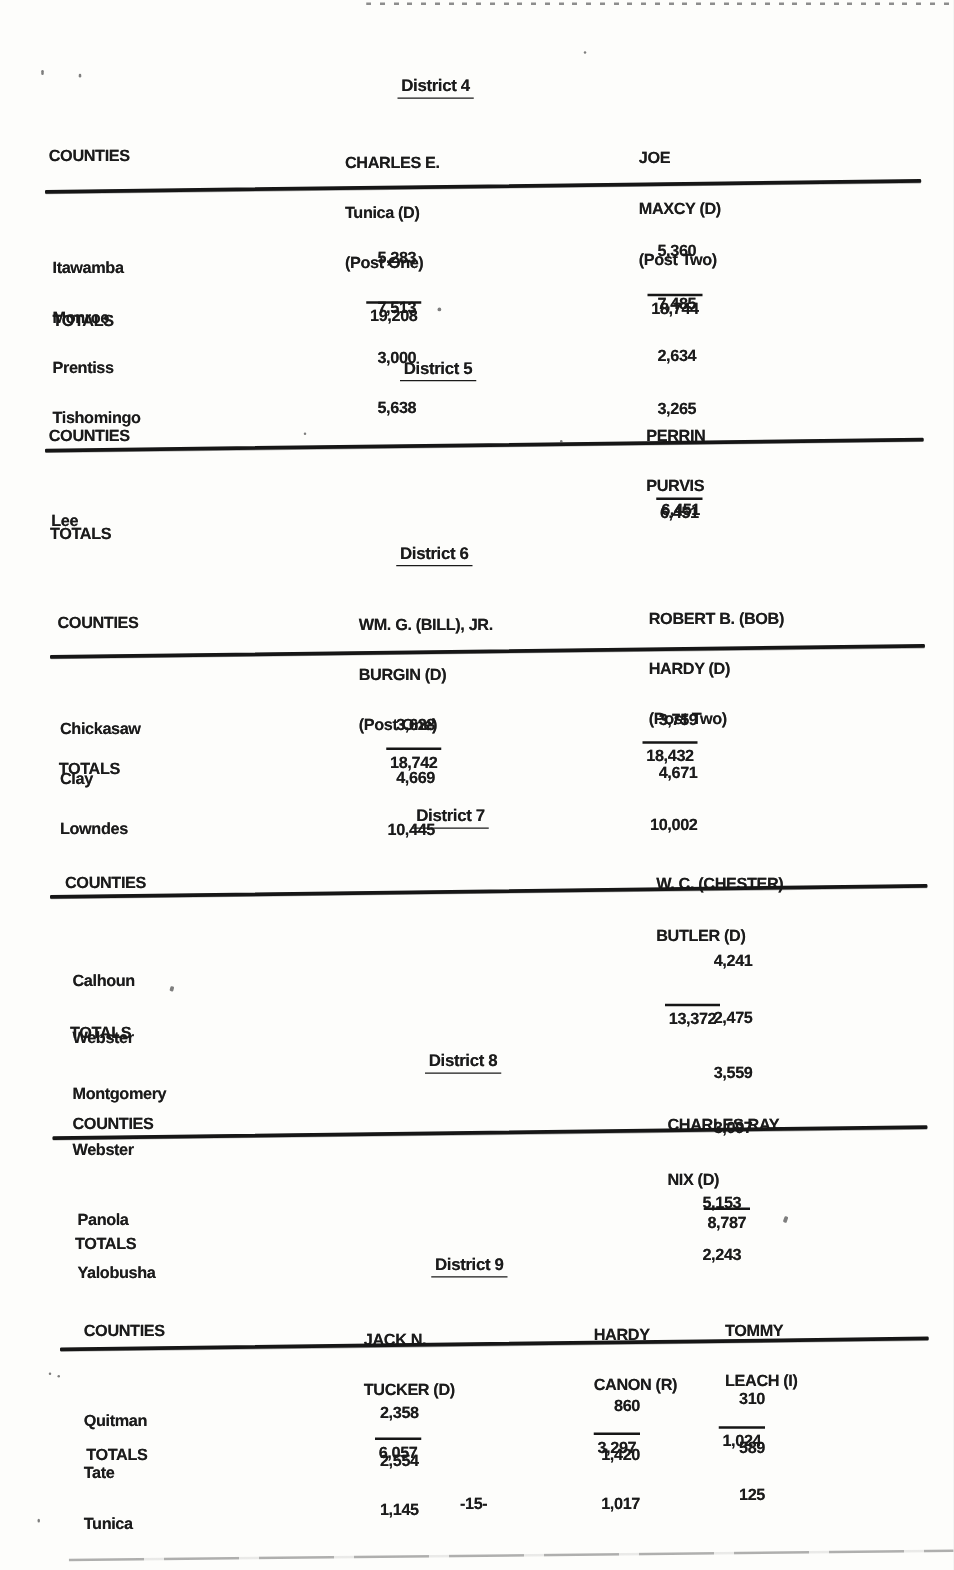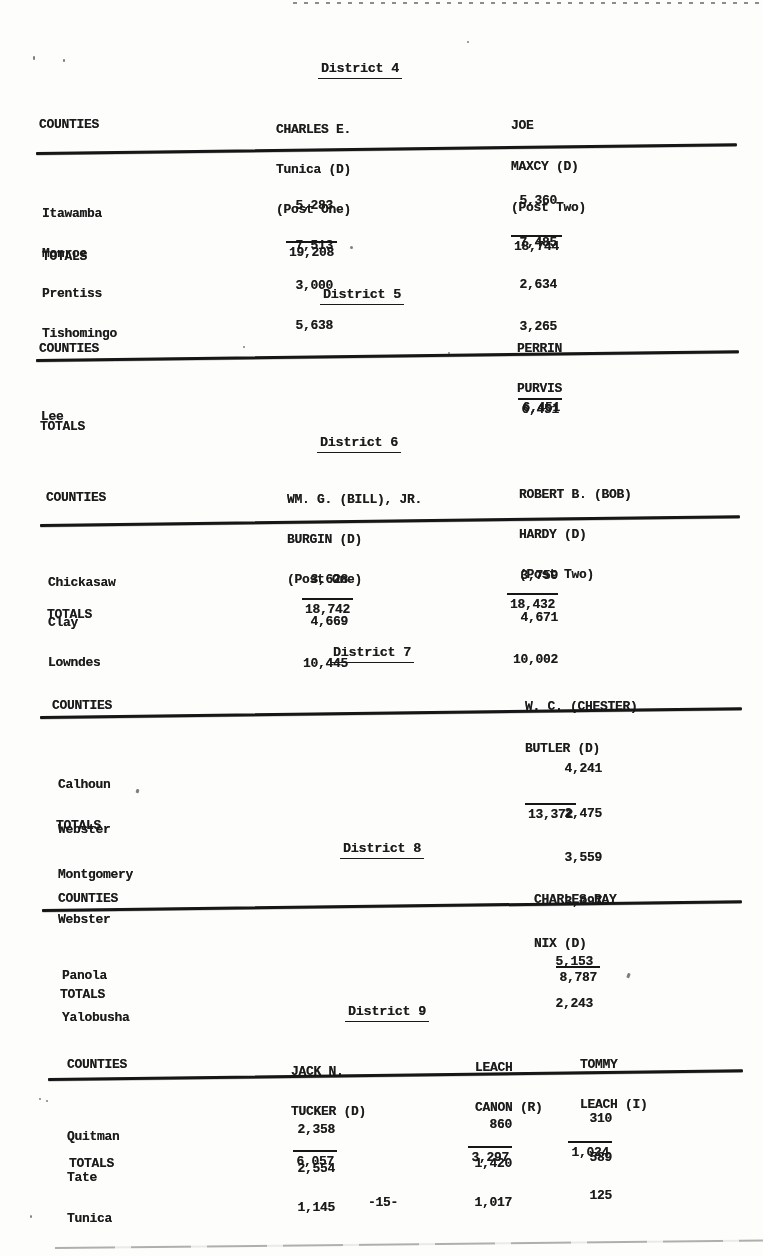--- a/index.html
+++ b/index.html
@@ -1,19 +1,19 @@
 <!DOCTYPE html>
 <html><head>
 <meta charset="utf-8">
 <style>
   html,body { margin:0; padding:0; background:#e8e8e6; }
   .page {
     position:relative; width:763px; height:1256px; margin:0 auto;
     background:#fdfdfb; overflow:hidden;
-    font-family:Liberation Mono, monospace;
+    font-family:Liberation Sans, sans-serif;
     font-weight:bold; color:#1b1b1b; font-size:13px; letter-spacing:-0.3px;
     text-shadow:0 0 0.35px rgba(10,10,10,0.6);
   }
   .t { position:absolute; line-height:13.4px; white-space:pre; }
   .stack { position:absolute; line-height:13.4px; white-space:pre; }
   .num { text-align:right; }
   .title { border-bottom:1.6px solid #1a1a1a; padding:0 3px 2.5px 3px; font-size:13.5px; }
   .rule {
     position:absolute; height:2.6px; background:#161616;
     transform:rotate(-0.72deg); transform-origin:left center; border-radius:1px;
@@ -186,21 +186,21 @@
     <div class="t" style="left:60px;top:988px">TOTALS</div>
   </section>
 
   <section>
     <div class="t title" style="left:345px;top:1005px">District 9</div>
     <div class="stack" style="left:291px;top:1038px">
       <div>JACK N.</div>
       <div>TUCKER (D)</div>
     </div>
     <div class="stack" style="left:475px;top:1034px">
-      <div>LEACH</div>
+      <div>HARDY</div>
       <div>CANON (R)</div>
     </div>
     <div class="stack" style="left:580px;top:1031px">
       <div>TOMMY</div>
       <div>LEACH (I)</div>
     </div>
     <div class="t" style="left:67px;top:1058px">COUNTIES</div>
     <div class="rule" style="left:48px;top:1078px;width:695px"></div>
     <div class="stack" style="left:67px;top:1103px;line-height:13.6px">
       <div>Quitman</div>

